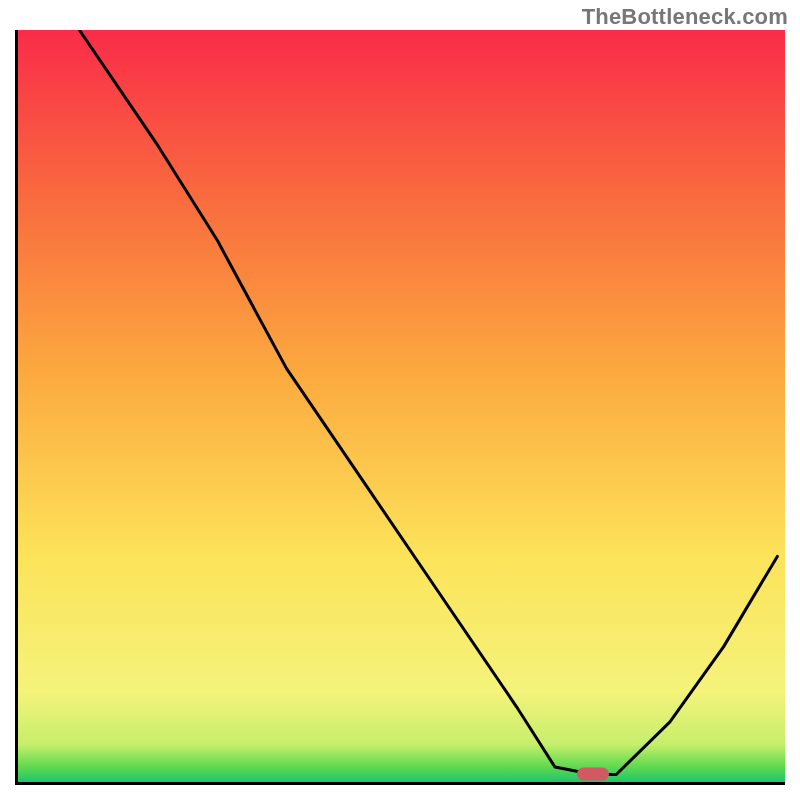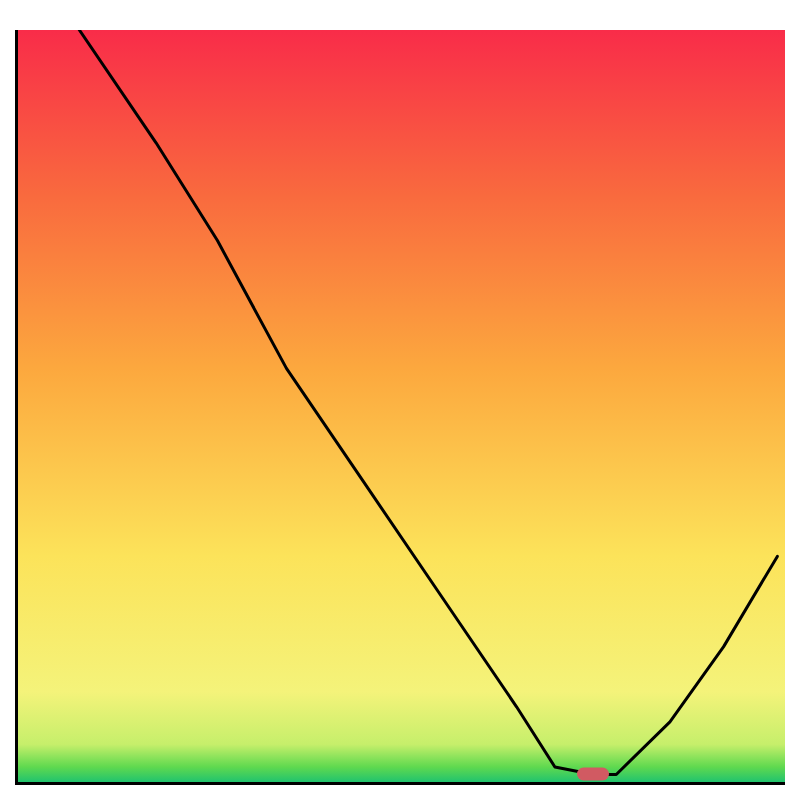--- a/index.html
+++ b/index.html
@@ -47,20 +47,21 @@
     position: absolute;
     width: 32px;
     height: 13px;
     border-radius: 7px;
     transform: translate(-50%, -50%);
   }
 </style>
 </head>
 <body>
 <div class="stage">
+  <div class="watermark">TheBottleneck.com</div>
   <div class="plot-area">
     <svg class="plot-svg" id="plot-svg" viewBox="0 0 100 100" preserveAspectRatio="none">
         <defs>
           <linearGradient id="bg-grad" x1="0" y1="1" x2="0" y2="0">
             <stop offset="0%" stop-color="#21c36e"></stop>
             <stop offset="2%" stop-color="#5fd94f"></stop>
             <stop offset="5%" stop-color="#c6ef6b"></stop>
             <stop offset="12%" stop-color="#f4f37a"></stop>
             <stop offset="30%" stop-color="#fce35a"></stop>
             <stop offset="55.00000000000001%" stop-color="#fca83e"></stop>

